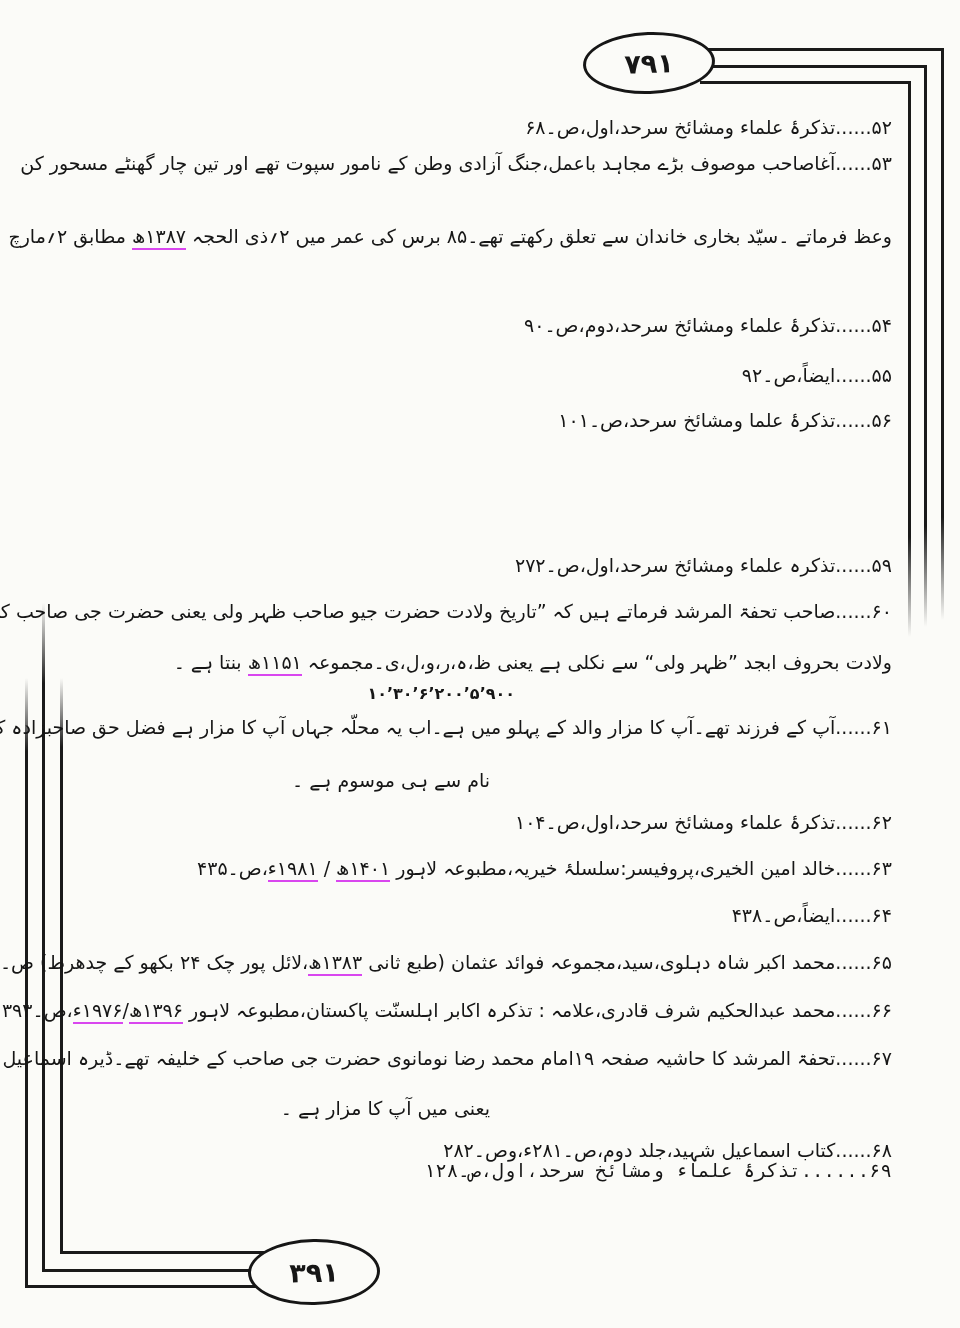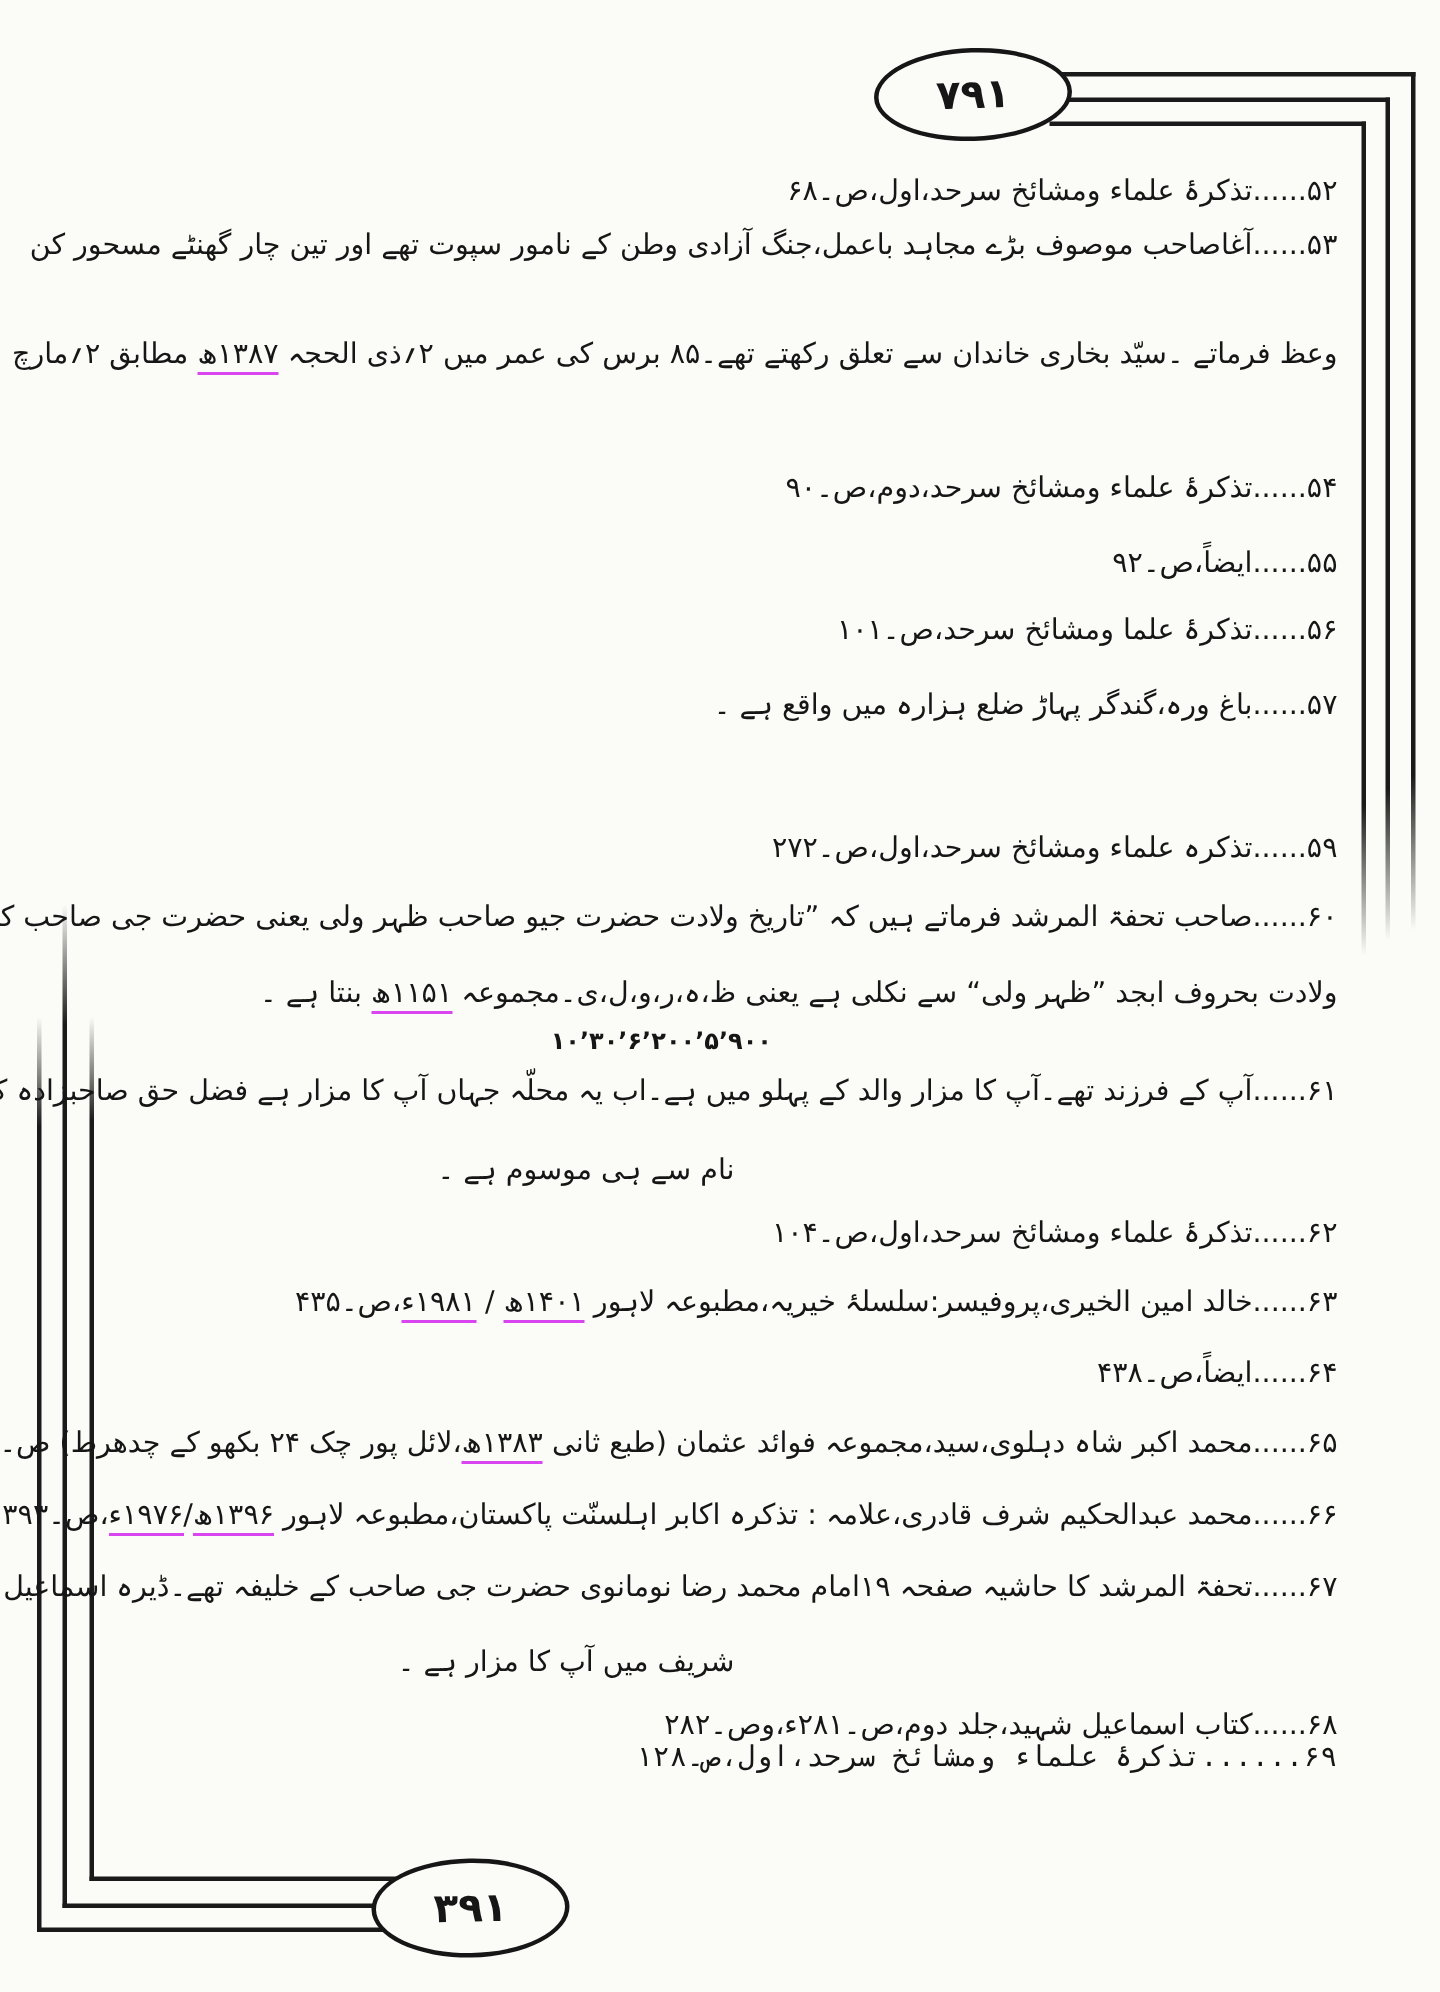--- a/index.html
+++ b/index.html
@@ -87,31 +87,30 @@
     <span>۳۹۱</span>
   </div>
 
   <div class="lines" id="lines">
       <div class="tline cls-ref" style="top: 112px; text-align: center;"><span class="seg">۵۲......تذکرۂ علماء ومشائخ سرحد،اول،ص۔۶۸</span></div>
       <div class="tline cls-para" style="top: 148px;"><span class="seg">۵۳......آغاصاحب موصوف بڑے مجاہد باعمل،جنگ آزادی وطن کے نامور سپوت تھے اور تین چار گھنٹے مسحور کن</span></div>
       <div class="tline cls-para" style="top: 221px;"><span class="seg">وعظ فرماتے ۔سیّد بخاری خاندان سے تعلق رکھتے تھے۔۸۵ برس کی عمر میں ۲؍ذی الحجہ </span><span class="seg u">۱۳۸۷ھ</span><span class="seg"> مطابق ۲؍مارچ</span></div>
       <div class="tline cls-ref" style="top: 310px;"><span class="seg">۵۴......تذکرۂ علماء ومشائخ سرحد،دوم،ص۔۹۰</span></div>
       <div class="tline cls-ref" style="top: 360px;"><span class="seg">۵۵......ایضاً،ص۔۹۲</span></div>
       <div class="tline cls-ref" style="top: 405px;"><span class="seg">۵۶......تذکرۂ علما ومشائخ سرحد،ص۔۱۰۱</span></div>
-      <div class="tline cls-ref" style="top: 455px;"><span class="seg">۵۷......باغ ورہ،گندگر پہاڑ ضلع ہزارہ میں واقع ہے ۔</span></div>
       <div class="tline cls-ref" style="top: 550px;"><span class="seg">۵۹......تذکرہ علماء ومشائخ سرحد،اول،ص۔۲۷۲</span></div>
       <div class="tline cls-para" style="top: 596px;"><span class="seg">۶۰......صاحب تحفۃ المرشد فرماتے ہیں کہ ”تاریخ ولادت حضرت جیو صاحب ظہر ولی یعنی حضرت جی صاحب کی تاریخ</span></div>
       <div class="tline cls-para" style="top: 647px;"><span class="seg">ولادت بحروف ابجد ”ظہر ولی“ سے نکلی ہے یعنی ظ،ہ،ر،و،ل،ی۔مجموعہ </span><span class="seg u">۱۱۵۱ھ</span><span class="seg"> بنتا ہے ۔</span></div>
       <div class="tline cls-nums" style="top: 679px;"><span class="seg">۹۰۰</span><span class="seg">٬</span><span class="seg">۵</span><span class="seg">٬</span><span class="seg">۲۰۰</span><span class="seg">٬</span><span class="seg">۶</span><span class="seg">٬</span><span class="seg">۳۰</span><span class="seg">٬</span><span class="seg">۱۰</span></div>
       <div class="tline cls-para" style="top: 712px;"><span class="seg">۶۱......آپ کے فرزند تھے۔آپ کا مزار والد کے پہلو میں ہے۔اب یہ محلّہ جہاں آپ کا مزار ہے فضل حق صاحبزادہ کے</span></div>
       <div class="tline cls-center61" style="top: 765px;"><span class="seg">نام سے ہی موسوم ہے ۔</span></div>
       <div class="tline cls-ref" style="top: 807px;"><span class="seg">۶۲......تذکرۂ علماء ومشائخ سرحد،اول،ص۔۱۰۴</span></div>
       <div class="tline cls-ref" style="top: 853px;"><span class="seg">۶۳......خالد امین الخیری،پروفیسر:سلسلۂ خیریہ،مطبوعہ لاہور </span><span class="seg u">۱۴۰۱ھ</span><span class="seg"> / </span><span class="seg u">۱۹۸۱ء</span><span class="seg">،ص۔۴۳۵</span></div>
       <div class="tline cls-ref" style="top: 900px;"><span class="seg">۶۴......ایضاً،ص۔۴۳۸</span></div>
       <div class="tline cls-ref" style="top: 947px;"><span class="seg">۶۵......محمد اکبر شاہ دہلوی،سید،مجموعہ فوائد عثمان (طبع ثانی </span><span class="seg u">۱۳۸۳ھ</span><span class="seg">،لائل پور چک ۲۴ بکھو کے چدھرط) ص۔۹۸</span></div>
       <div class="tline cls-ref" style="top: 995px;"><span class="seg">۶۶......محمد عبدالحکیم شرف قادری،علامہ : تذکرہ اکابر اہلسنّت پاکستان،مطبوعہ لاہور </span><span class="seg u">۱۳۹۶ھ</span><span class="seg">/</span><span class="seg u">۱۹۷۶ء</span><span class="seg">،ص۔۳۹۳</span></div>
       <div class="tline cls-para" style="top: 1043px;"><span class="seg">۶۷......تحفۃ المرشد کا حاشیہ صفحہ ۱۹امام محمد رضا نومانوی حضرت جی صاحب کے خلیفہ تھے۔ڈیرہ اسماعیل خان میں زکوڑی</span></div>
-      <div class="tline cls-center67" style="top: 1093px;"><span class="seg">شریف میں آپ کا مزار ہے ۔</span></div>
+      <div class="tline cls-center67" style="top: 1093px;"><span class="seg">یعنی میں آپ کا مزار ہے ۔</span></div>
       <div class="tline cls-ref" style="top: 1135px;"><span class="seg">۶۸......کتاب اسماعیل شہید،جلد دوم،ص۔۲۸۱ء،وص۔۲۸۲</span></div>
       <div class="tline cls-ref" style="top: 1157px; font-family: Liberation Mono, monospace;"><span class="seg">۶۹......تذکرۂ علماء ومشائخ سرحد،اول،ص۔۱۲۸</span></div>
     </div>
 
 </div>
 
 </body></html>

